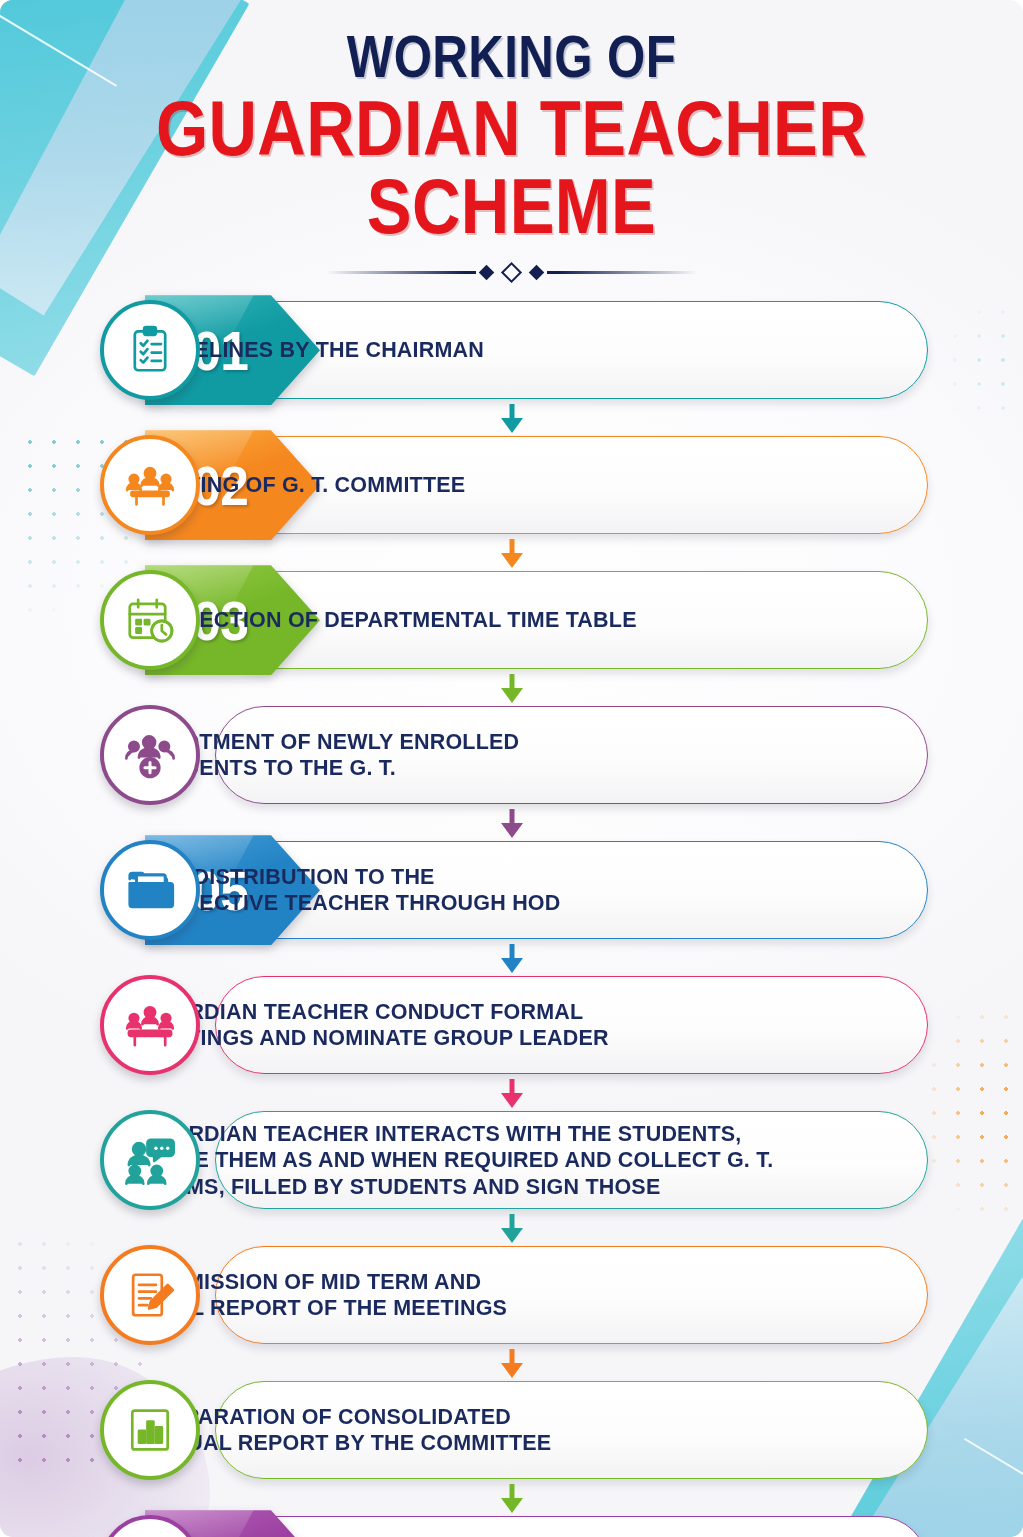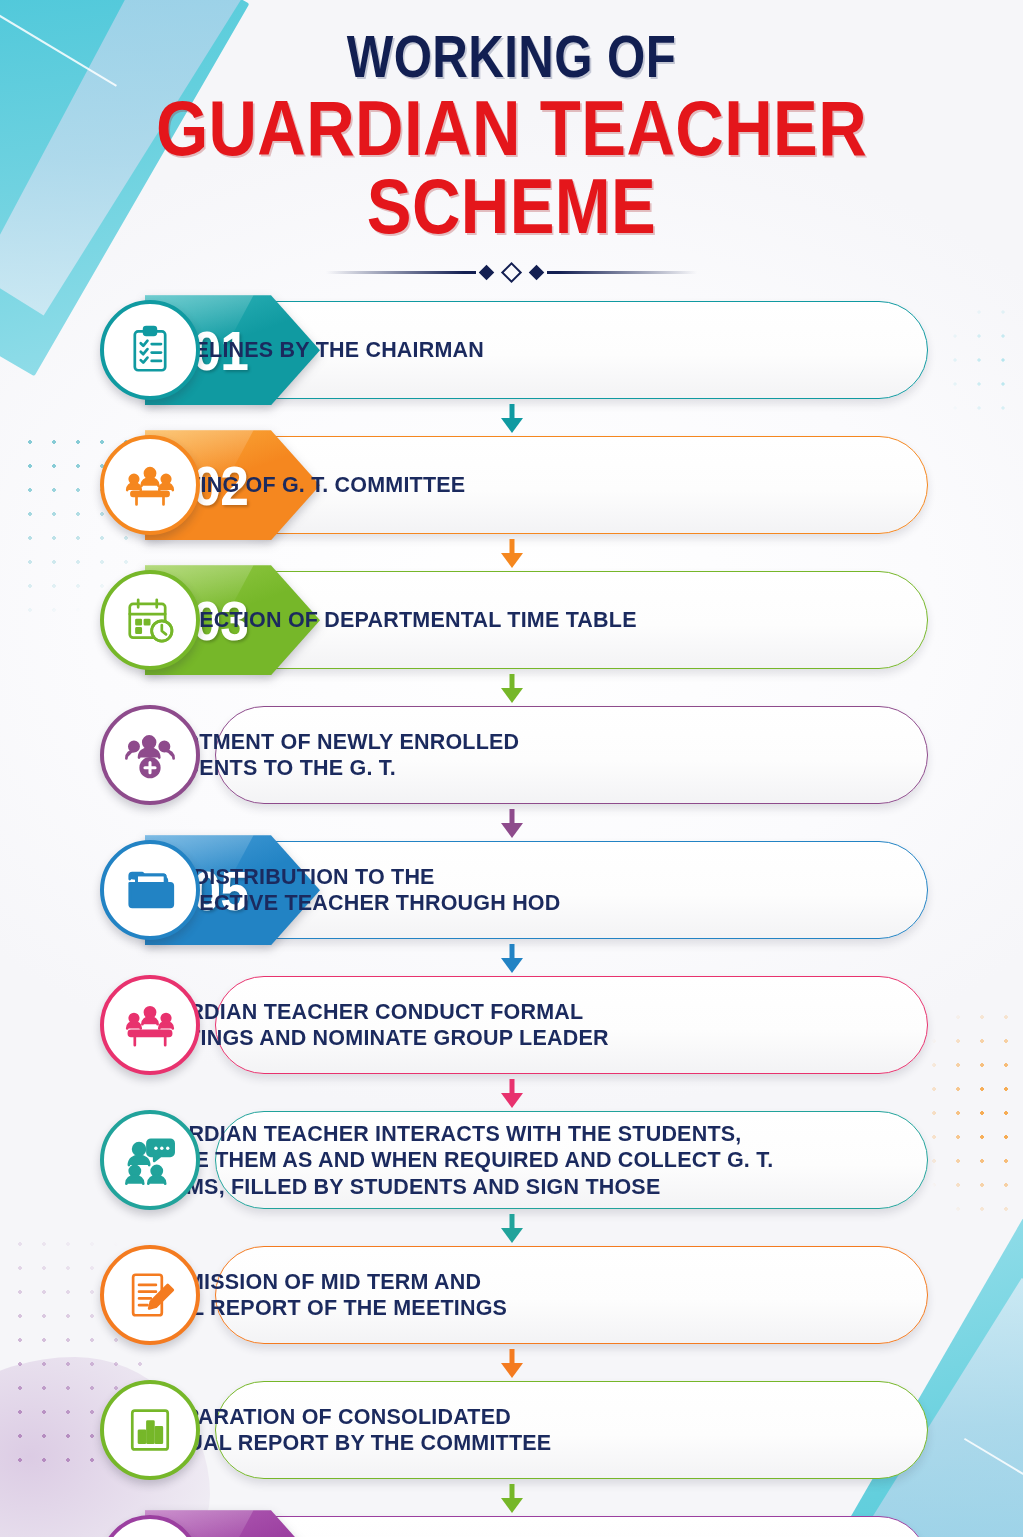--- a/index.html
+++ b/index.html
@@ -10,20 +10,21 @@
     font-family:"Liberation Sans", sans-serif;
     overflow:hidden;
   }
 
   #poster {
     position:relative;
     width:1023px; height:1537px;
     background:
       radial-gradient(ellipse 700px 500px at 50% 40%, #ffffff 0%, #fbfbfd 60%, #f6f6f9 100%);
     overflow:hidden;
+    border-radius:13px;
   }
 
   
   .deco { position:absolute; pointer-events:none; }
 
   .tl-wrap { top:-10px; left:-70px; width:430px; height:470px; }
   .tl-wrap .sh { position:absolute; }
 
   .tl-a {
     top:-120px; left:-180px; width:420px; height:430px;

